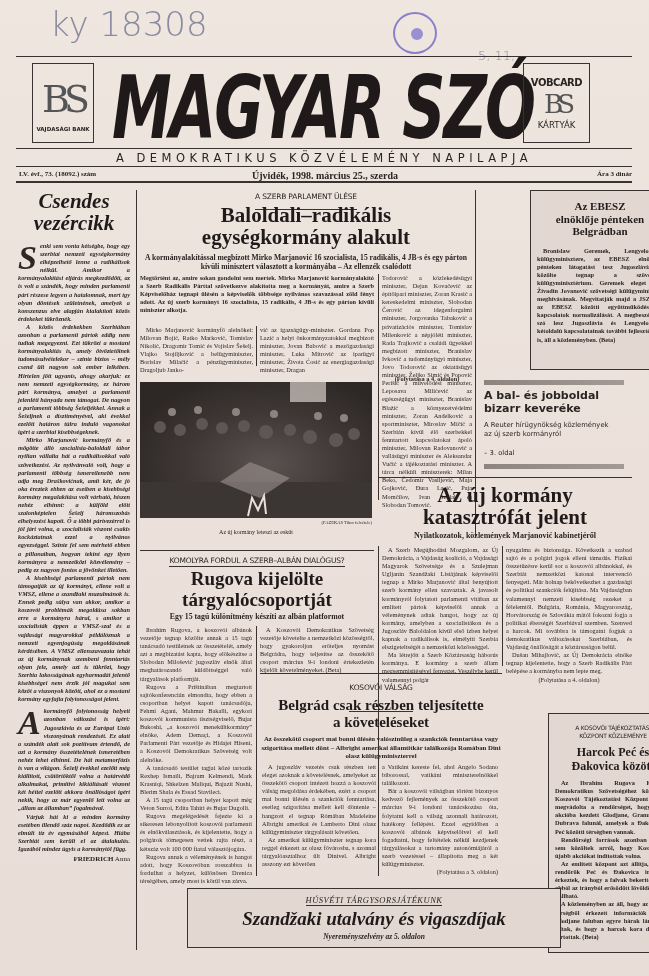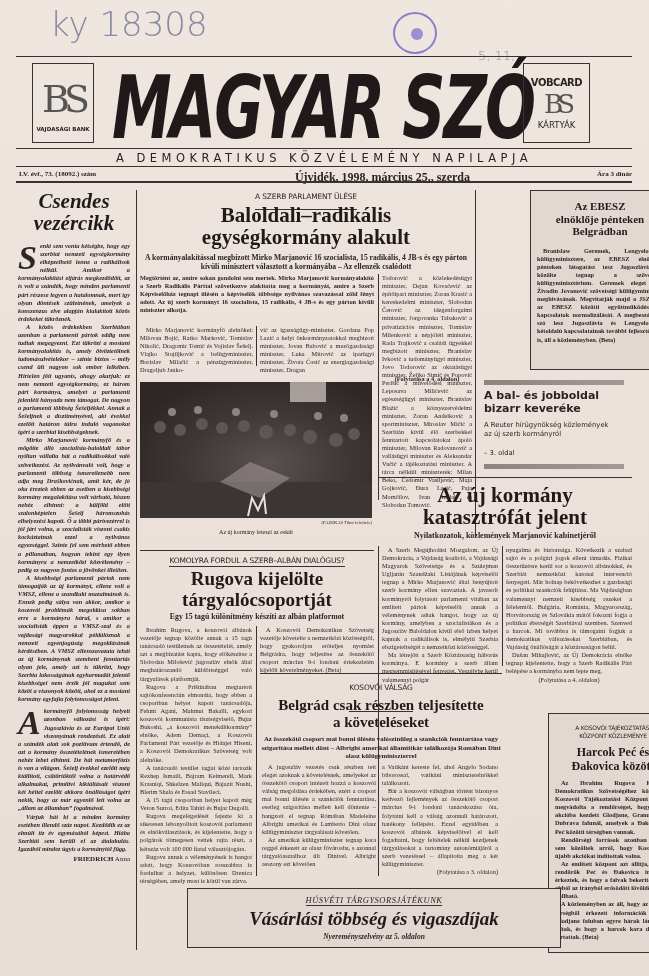--- a/index.html
+++ b/index.html
@@ -59,21 +59,21 @@
     <div class="sans" style="font-size:10px;font-weight:900;letter-spacing:-0.5px;">VOBCARD</div>
     <div class="bs" style="font-size:26px;margin:3px 0;">BS</div>
     <div class="sans" style="font-size:8.5px;">KÁRTYÁK</div>
   </div>
 
   <div class="rule" style="left:16px;top:148px;width:616px;"></div>
   <div class="abs tagline" style="left:16px;top:151px;width:616px;">A DEMOKRATIKUS KÖZVÉLEMÉNY NAPILAPJA</div>
 
   <div class="rule" style="left:16px;top:166px;width:616px;"></div>
   <div class="abs" style="left:19px;top:170px;font-size:7px;font-weight:bold;">LV. évf., 73. (18092.) szám</div>
-  <div class="abs" style="left:180px;top:170px;width:290px;text-align:right;font-size:12px;font-weight:bold;">Újvidék, 1998. március 25., szerda</div>
+  <div class="abs" style="left:180px;top:170px;width:290px;text-align:center;font-size:10px;font-weight:bold;">Újvidék, 1998. március 25., szerda</div>
   <div class="abs" style="left:560px;top:170px;width:72px;text-align:right;font-size:7px;font-weight:bold;">Ára 3 dinár</div>
   <div class="rule2" style="left:16px;top:181px;width:616px;"></div>
 
   <div class="vrule" style="left:136px;top:190px;height:760px;"></div>
   <div class="vrule" style="left:475px;top:190px;height:346px;"></div>
 
   <div class="abs" style="left:18px;top:190px;width:112px;">
     <div class="headline" style="font-style:italic;font-size:21px;line-height:22px;">
       <div>Csendes</div>
       <div>vezércikk</div>
@@ -237,17 +237,17 @@
       <p style="text-indent:6px;">Rendőrségi források azonban semmit sem közöltek arról, hogy Koszovóban újabb akciókat indítottak volna.</p>
       <p style="text-indent:6px;">Az említett központ azt állítja, hogy a rendőrök Peć és Đakovica irányából érkeztek, és hogy a falvak bekerítése után abból az irányból erősödött lövöldözés volt hallható.</p>
       <p style="text-indent:6px;">A közleményben az áll, hogy az említett térségből érkezett információk szerint Glodjane faluban egyre hárak lángokban álltak, és hogy a harcok kora délutánig tartottak. (Beta)</p>
     </div>
   </div>
 
   <div class="abs boxed" style="left:141px;top:888px;width:374px;height:60px;">
     <div style="text-align:center;font-style:italic;font-size:8.5px;margin-top:6px;letter-spacing:0.5px;">
       <span style="border-bottom:0.8px solid #3a3230;">HÚSVÉTI TÁRGYSORSJÁTÉKUNK</span>
     </div>
-    <div class="headline" style="font-style:italic;font-size:19px;margin-top:3px;">Vásárlási többség és vigaszdíjak</div>
+    <div class="headline" style="font-style:italic;font-size:19px;margin-top:3px;">Szandžaki utalvány és vigaszdíjak</div>
     <div style="text-align:center;font-style:italic;font-weight:bold;font-size:7.5px;margin-top:2px;">Nyereményszelvény az 5. oldalon</div>
   </div>
 
 </div>
 
 </body></html>

